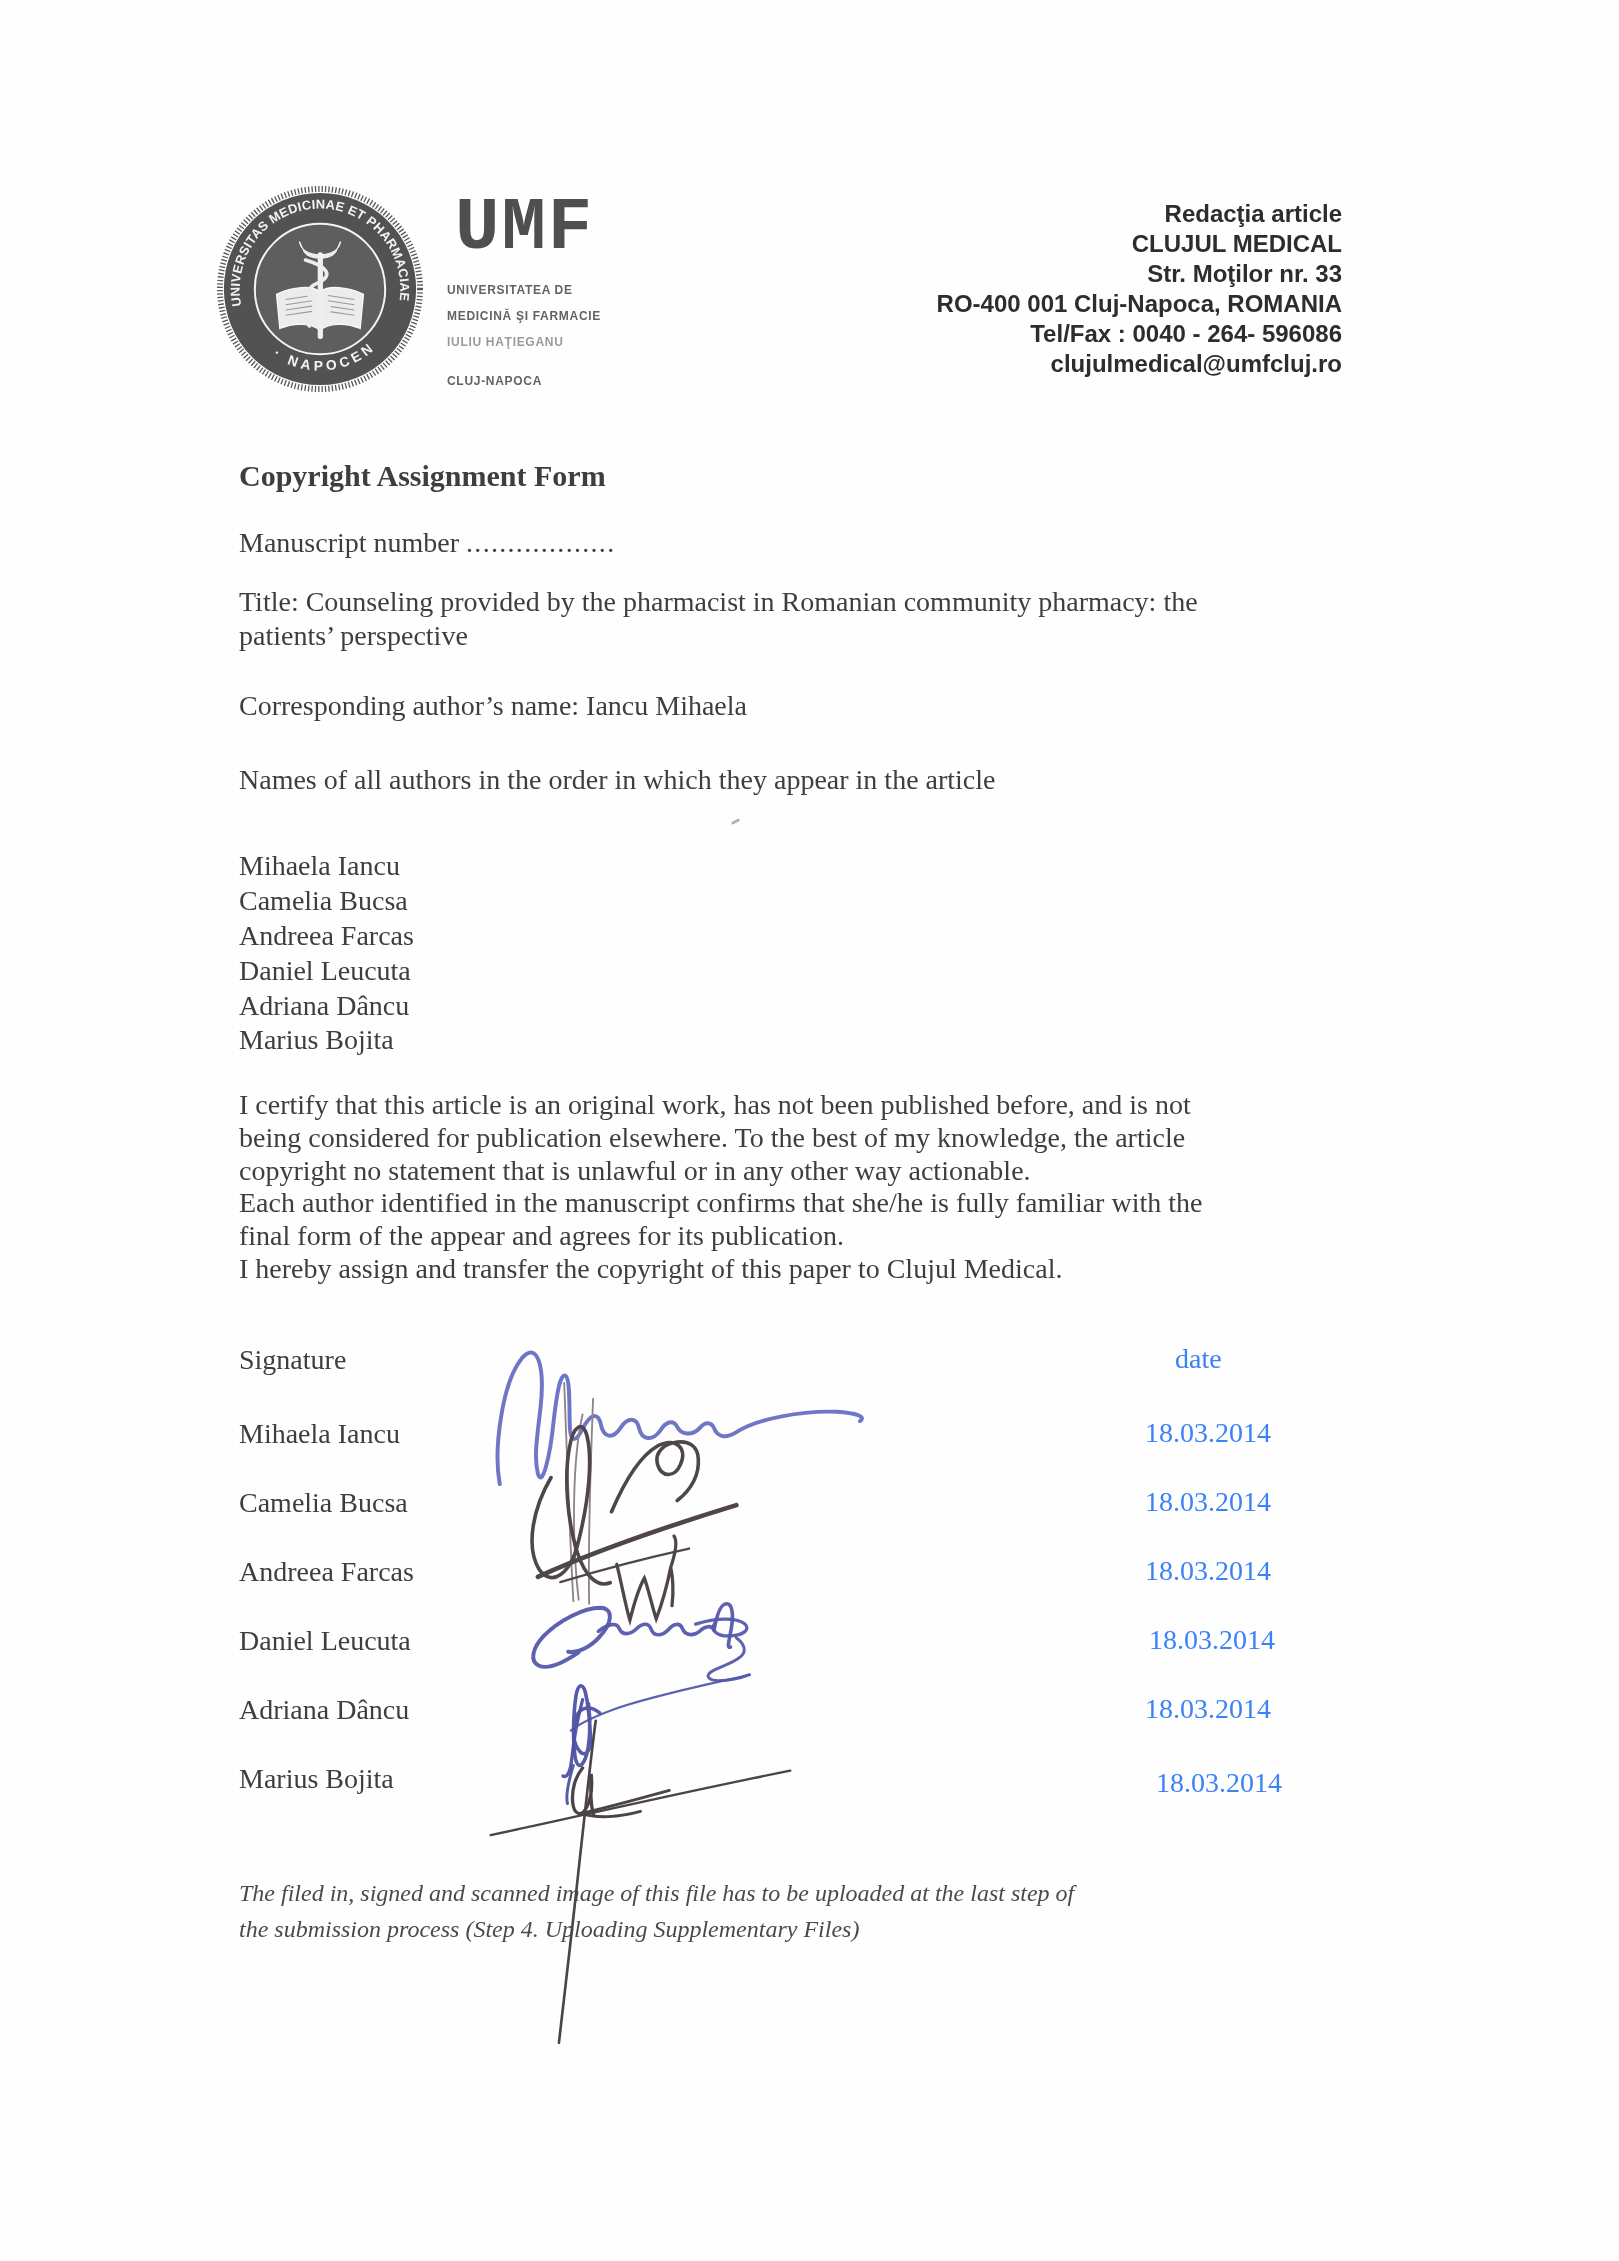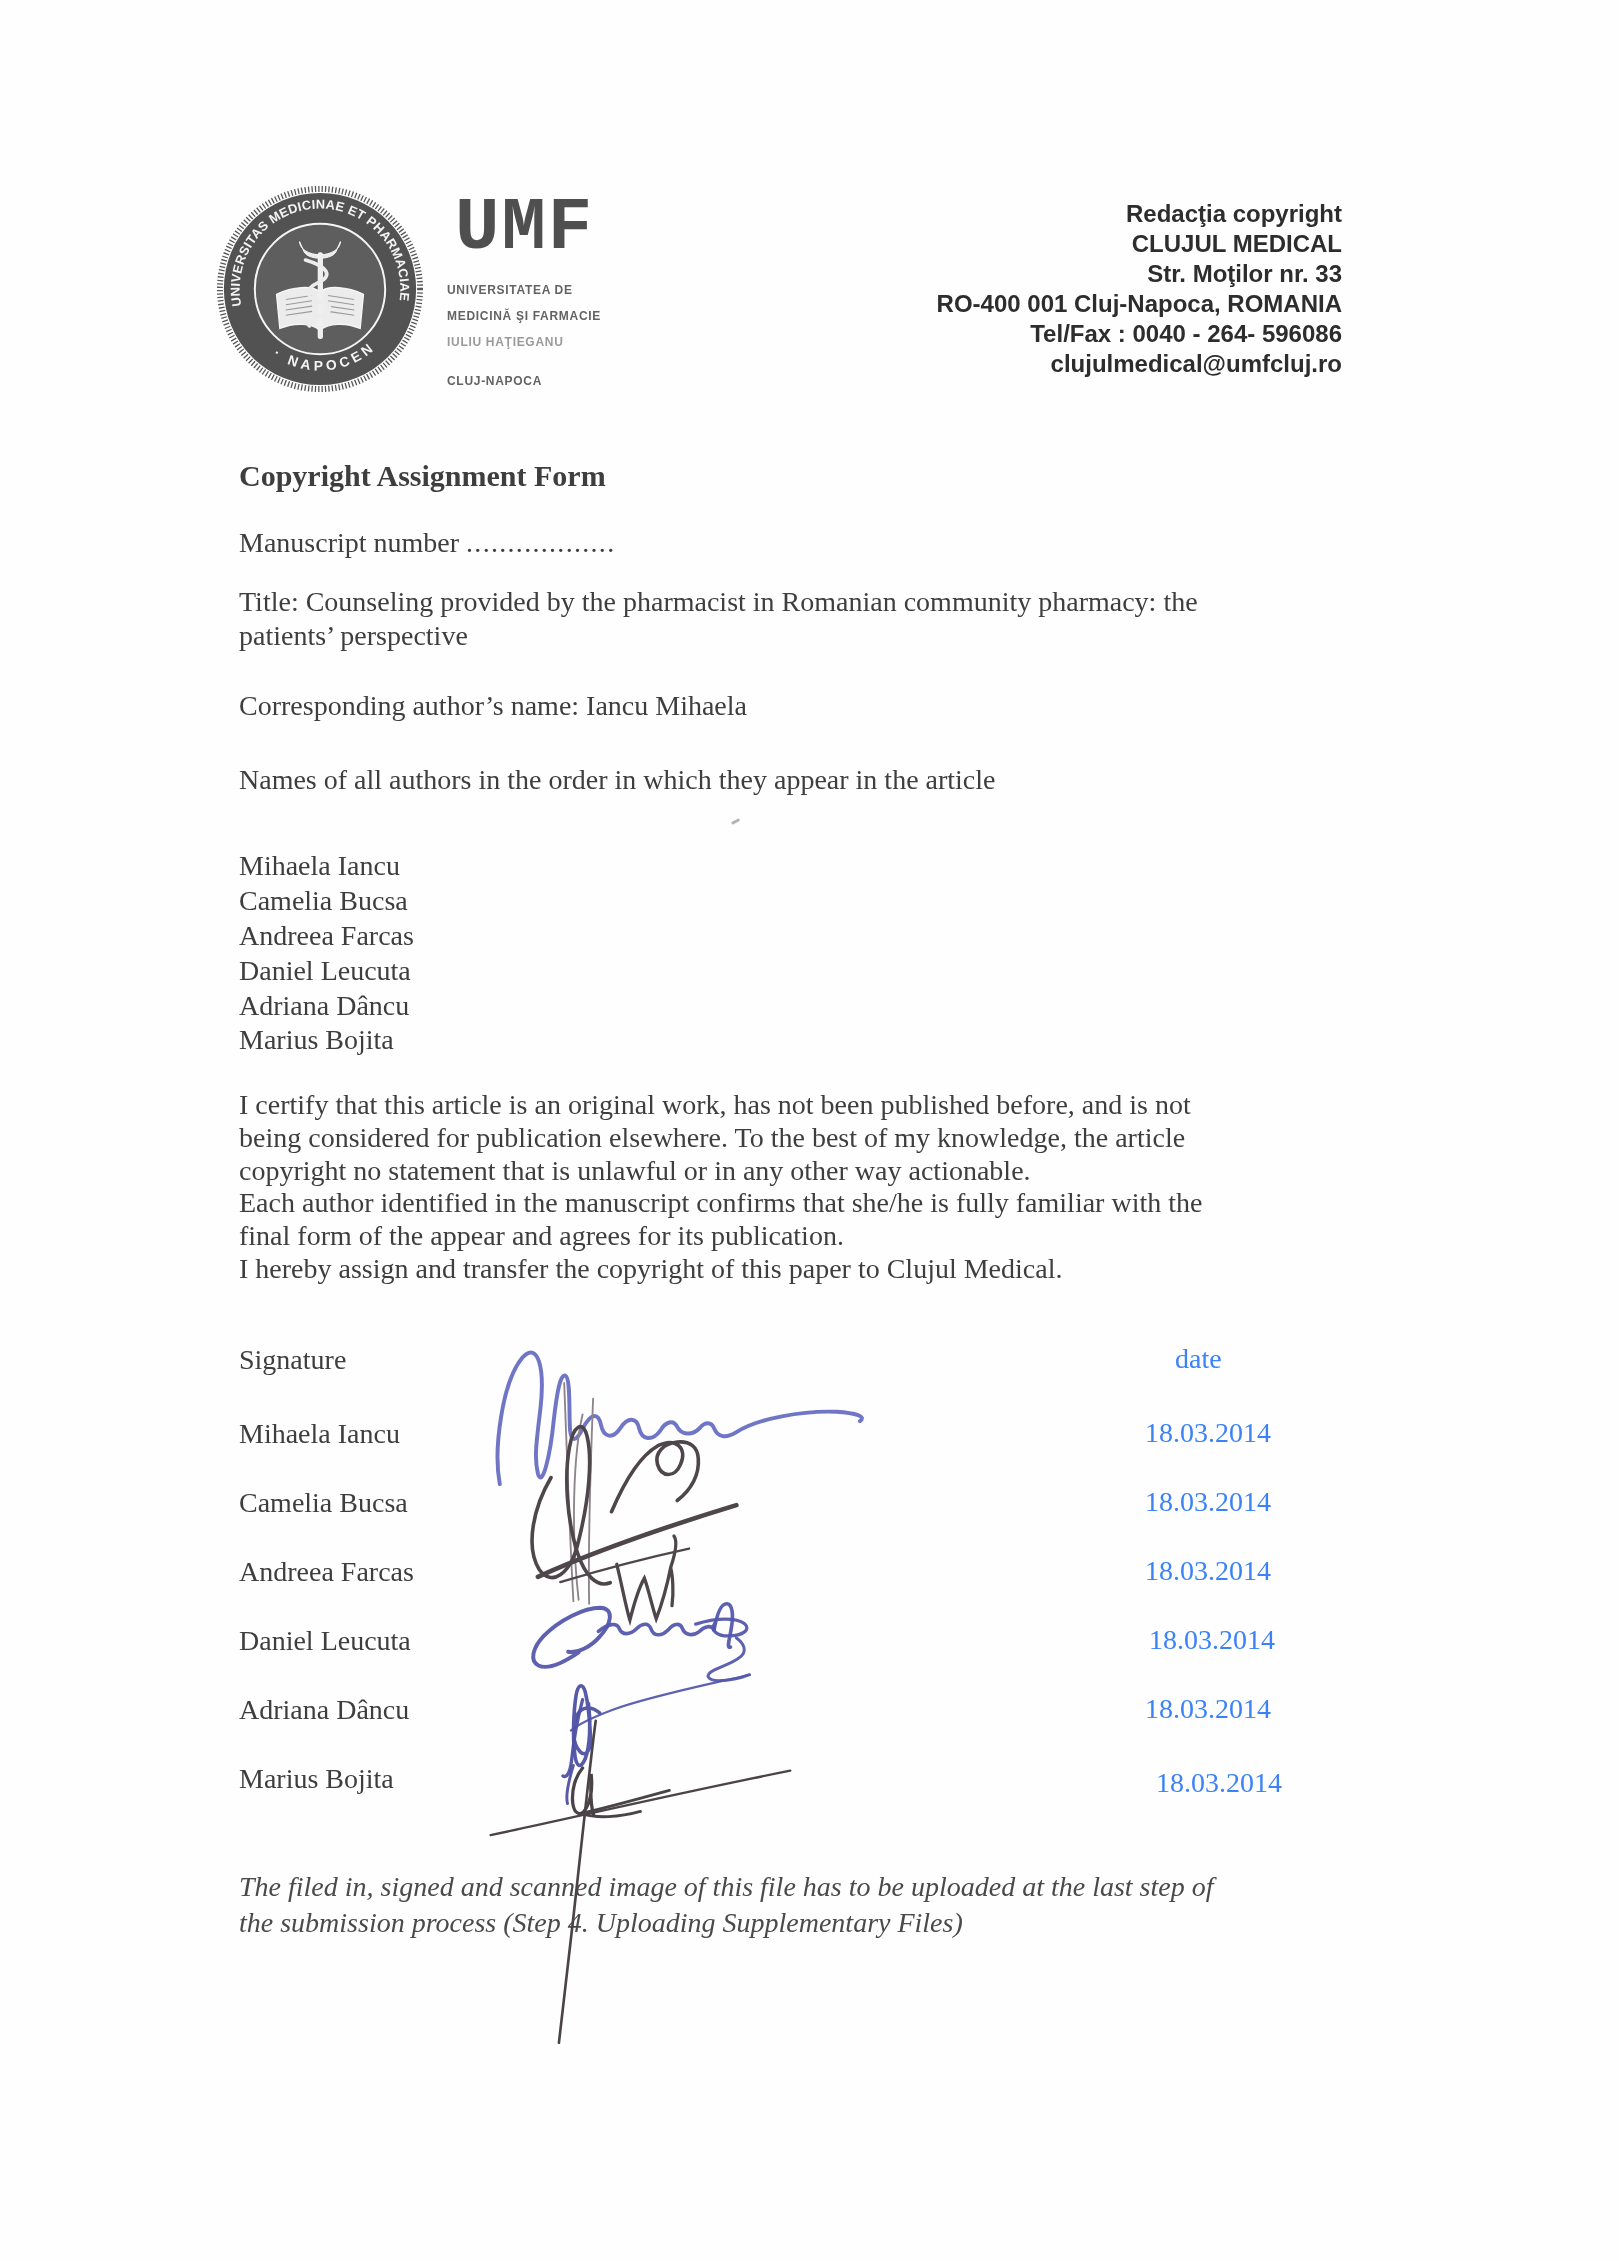--- a/index.html
+++ b/index.html
@@ -16,21 +16,21 @@
     font-weight:bold;font-size:12px;letter-spacing:0.7px;color:#636363;white-space:nowrap;}
   .orgline.light{color:#9a9a9a;}
   .address{position:absolute;left:723px;top:199px;width:619px;text-align:right;
     font-family:"Liberation Sans",sans-serif;font-weight:bold;font-size:24px;
     line-height:30px;color:#2d2d2d;}
   
   .line{position:absolute;left:239px;font-size:28px;line-height:33px;white-space:nowrap;color:#3e3e3e;}
   .bold{font-weight:bold;text-align:right;}
   .dots{letter-spacing:1.3px;}
   .datecell{position:absolute;width:197px;font-size:28px;color:#3b82f6;white-space:nowrap;}
-  .note{font-style:italic;font-size:28px;color:#4a4a4a;}
+  .note{font-style:italic;font-size:24px;color:#4a4a4a;margin-top:7px;}
   .speck{position:absolute;left:731px;top:820px;width:9.2px;height:2.6px;background:#9a9a96;
     transform:rotate(-28deg);border-radius:1.3px;opacity:.75;}
   .ink-layer{position:absolute;left:0;top:0;width:1620px;height:2261px;pointer-events:none;}
 </style>
 </head>
 <body>
 
 <div class="page">
 
   <svg class="seal" viewBox="-161 -161 322 322">
@@ -73,21 +73,21 @@
     </g>
   </svg>
 
   <div class="wordmark">UMF</div>
   <div class="orgline" style="top:283px">UNIVERSITATEA DE</div>
   <div class="orgline" style="top:309px">MEDICINĂ ŞI FARMACIE</div>
   <div class="orgline light" style="top:335px">IULIU HAŢIEGANU</div>
   <div class="orgline" style="top:374px">CLUJ-NAPOCA</div>
 
   <div class="address">
-    <div>Redacţia copyright</div>
+    <div>Redacţia article</div>
     <div>CLUJUL MEDICAL</div>
     <div>Str. Moţilor nr. 33</div>
     <div>RO-400 001 Cluj-Napoca, ROMANIA</div>
     <div>Tel/Fax : 0040 - 264- 596086</div>
     <div>clujulmedical@umfcluj.ro</div>
   </div>
 
   <div class="line bold" style="top:459px;font-size:30px">Copyright Assignment Form</div>
 
   <div class="line" style="top:526px">

